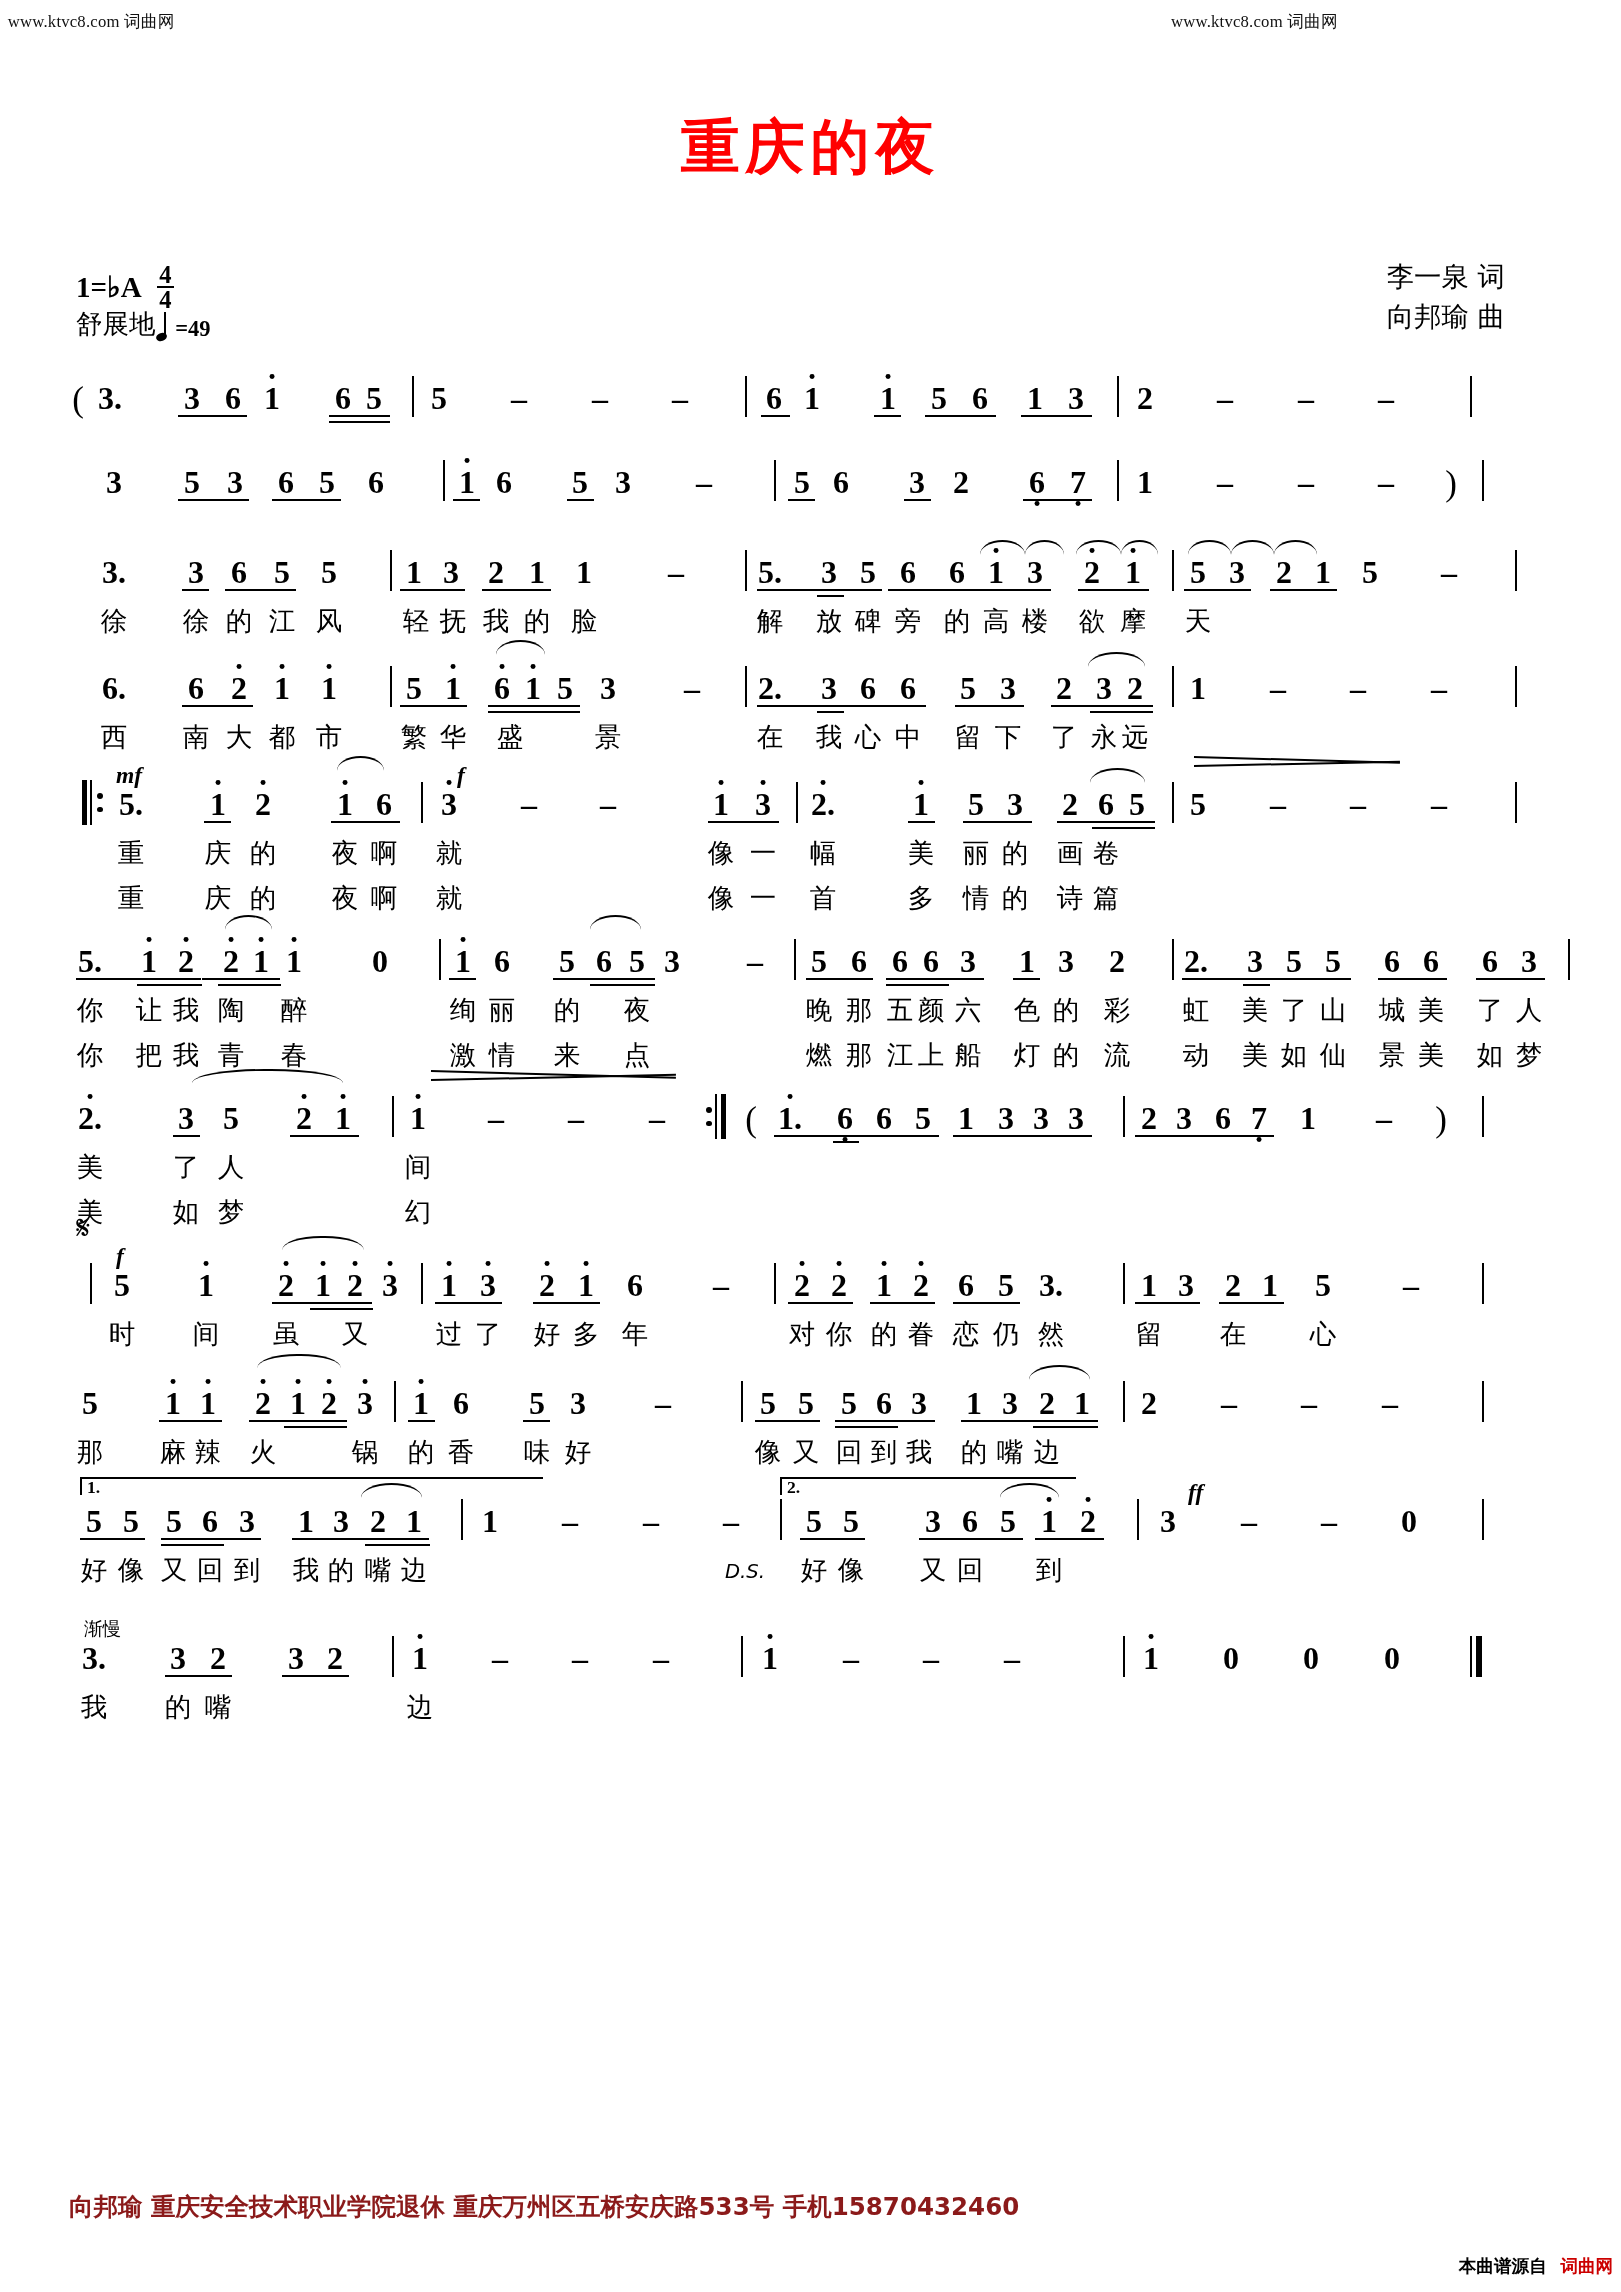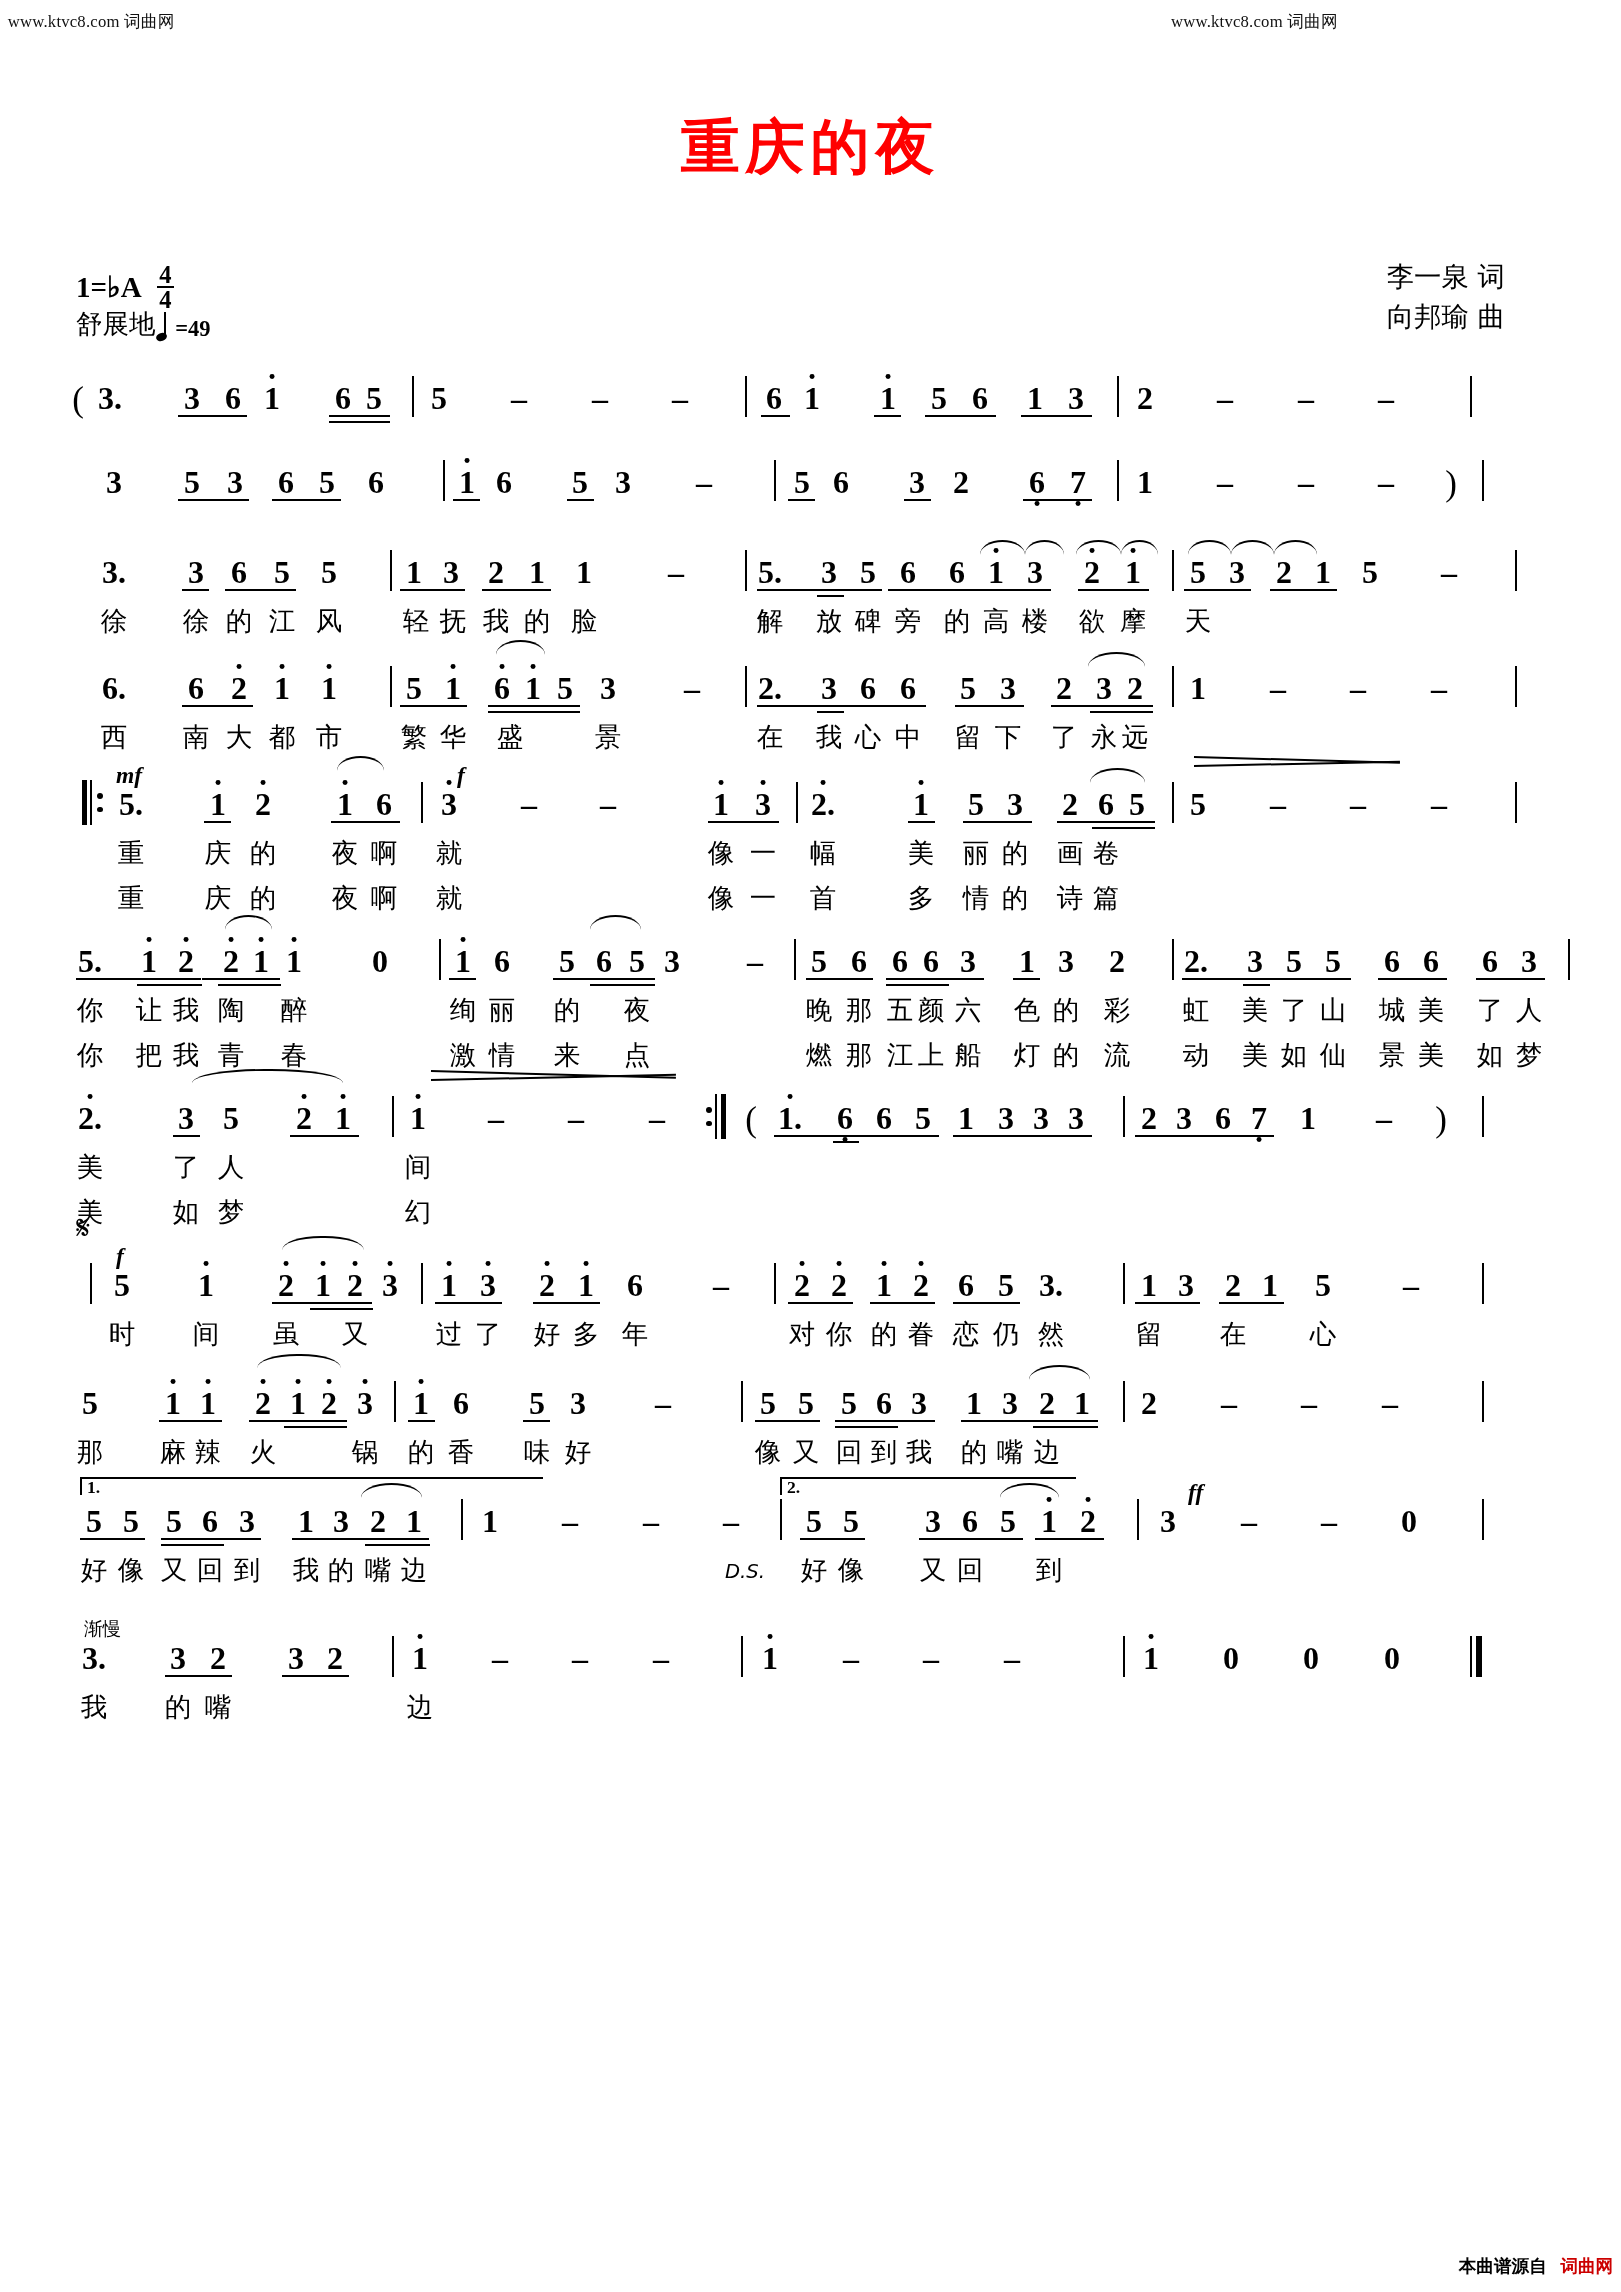--- a/index.html
+++ b/index.html
@@ -866,17 +866,18 @@
       <div class="lyr">
         <span style="left: 94px;">我</span>
         <span style="left: 178px;">的</span>
         <span style="left: 218px;">嘴</span>
         <span style="left: 420px;">边</span>
       </div>
     </div>
   </div>
 
 <div id="footer">
+  <div>向邦瑜  重庆安全技术职业学院退休  重庆万州区五桥安庆路533号  手机15870432460</div>
 </div>
 <div id="source">
   <span class="a">本曲谱源自</span><span class="b">词曲网</span>
 </div>
 
 
 </body></html>

